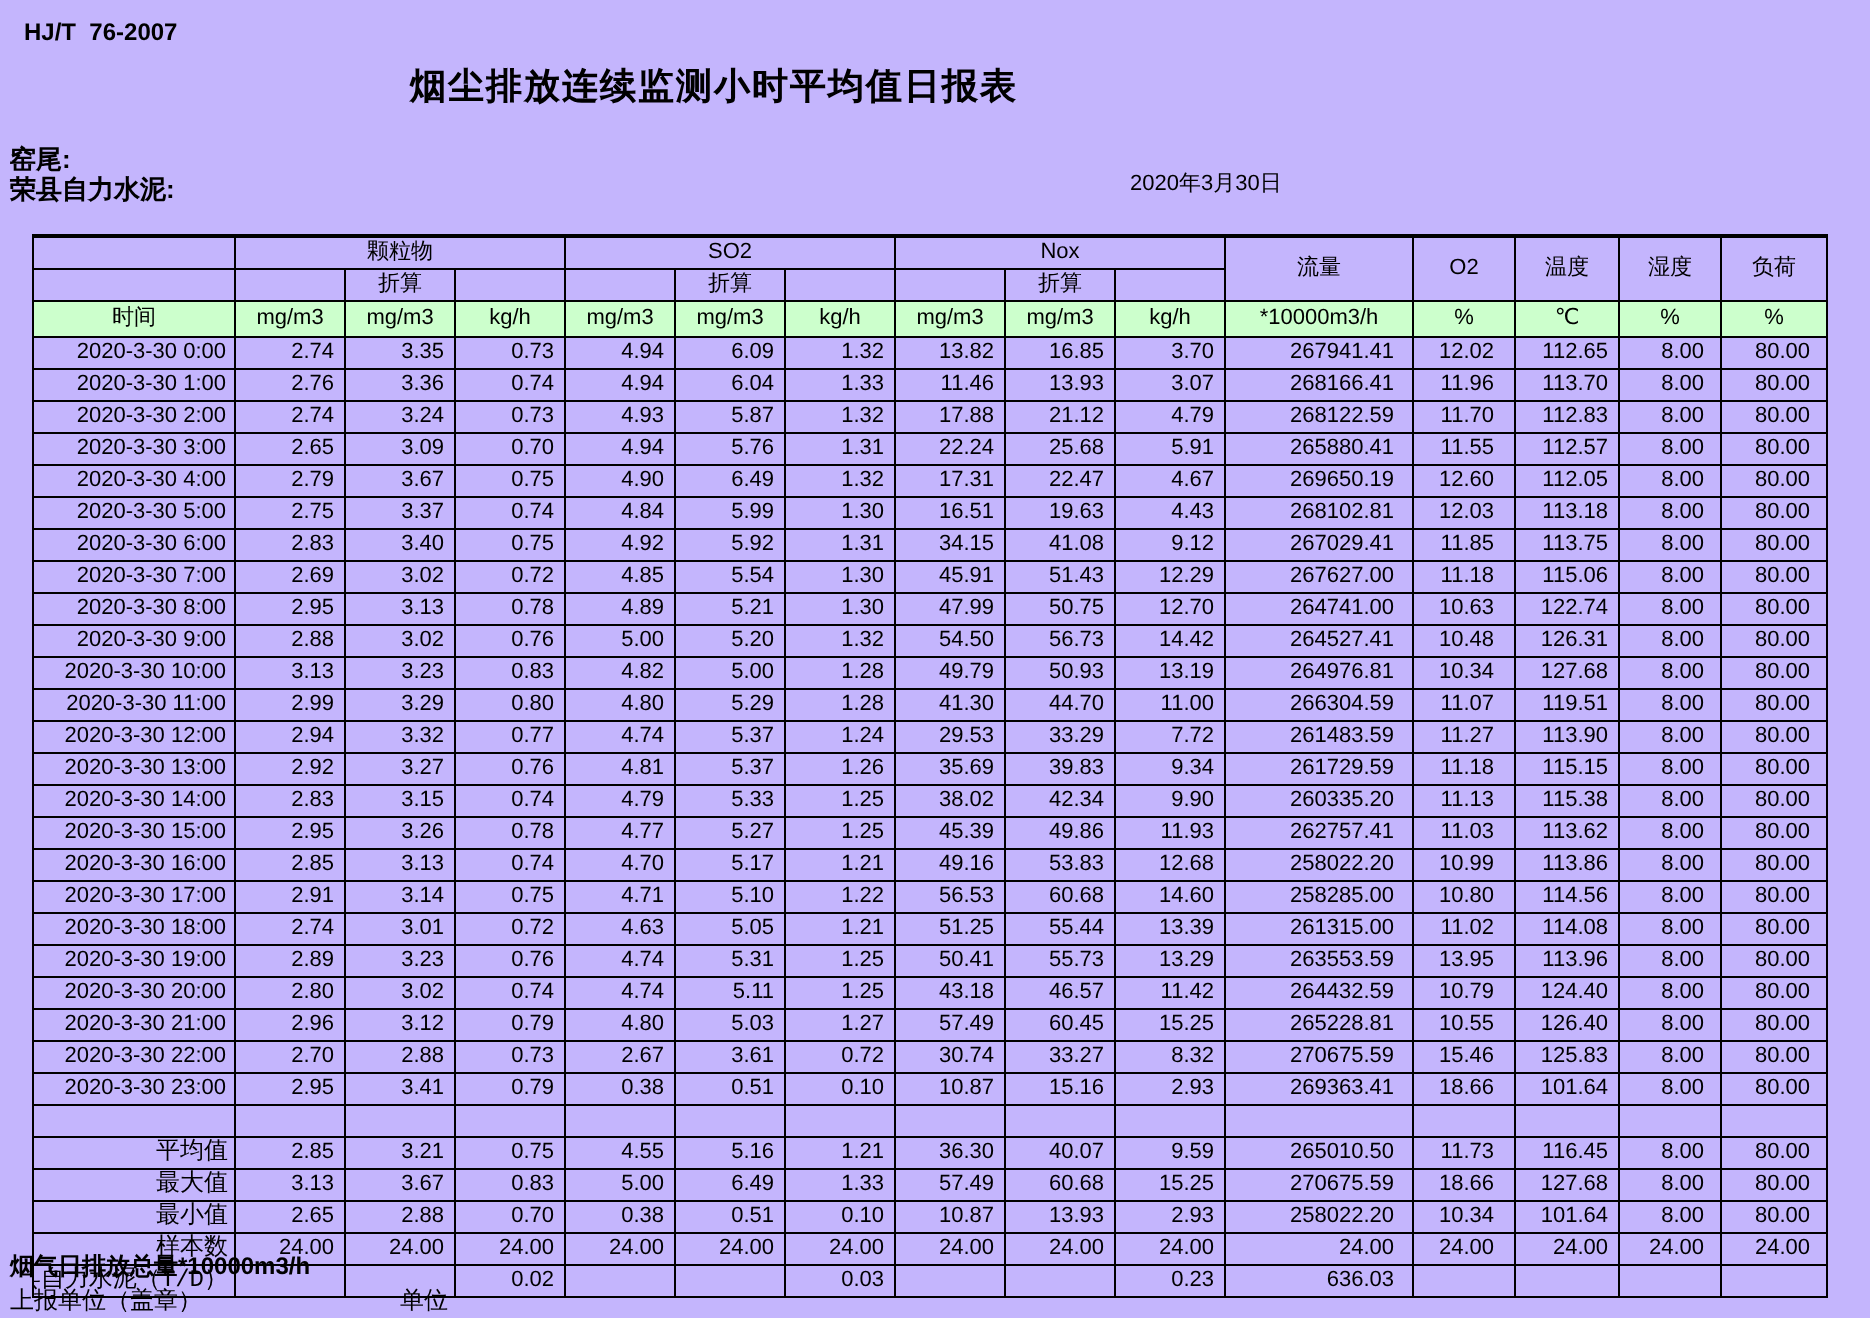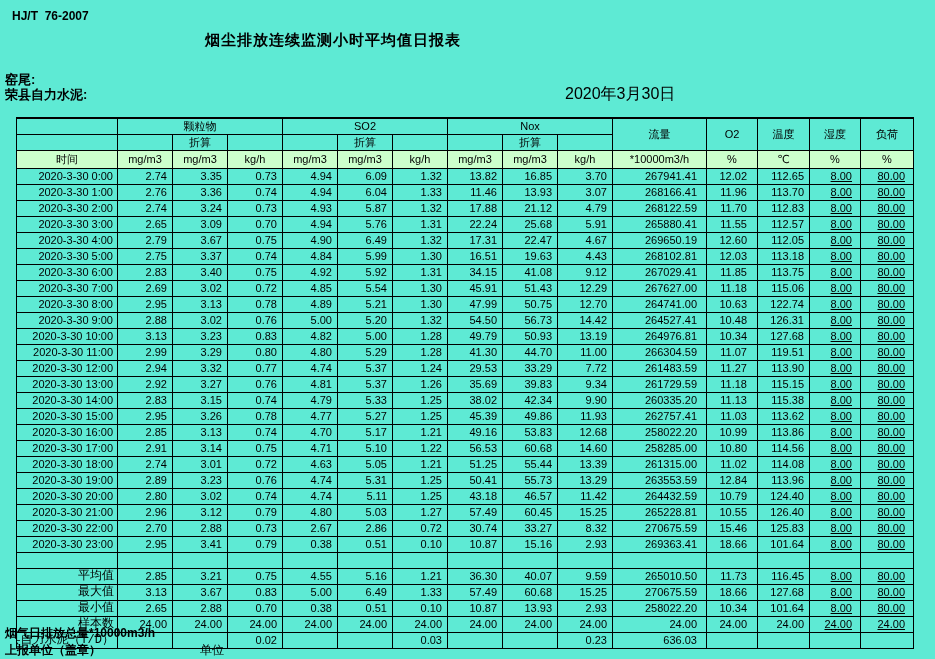--- a/index.html
+++ b/index.html
@@ -1,41 +1,41 @@
 <!DOCTYPE html>
 <html><head>
 <meta charset="utf-8">
 <style>
   html,body{margin:0;padding:0;background:#fff;}
-  .page{position:relative;width:935px;height:659px;background:#5eead4;overflow:hidden;
+  .page{position:relative;width:935px;height:659px;background:#c4b5fd;overflow:hidden;
         font-family:"Liberation Sans","DejaVu Sans",sans-serif;color:#000;}
   .abs{position:absolute;white-space:nowrap;}
   .doc-code{left:12px;top:9px;font-size:12px;font-weight:bold;white-space:pre;}
-  .title{left:205px;top:31px;font-size:15px;font-weight:bold;letter-spacing:1px;}
+  .title{left:205px;top:31px;font-size:18px;font-weight:bold;letter-spacing:1px;}
   .company{left:5px;top:66px;font-size:13px;font-weight:bold;margin-top:20px;}
   .location{left:5px;top:71px;font-size:13px;font-weight:bold;}
-  .date{left:565px;top:84px;font-size:16px;}
+  .date{left:565px;top:84px;font-size:11px;}
   .foot1{left:5px;top:625px;font-size:12px;font-weight:bold;}
-  .foot2{left:5px;top:642px;font-size:12px;font-weight:bold;}
+  .foot2{left:5px;top:642px;font-size:12px;font-weight:normal;}
   .foot3{left:200px;top:642px;font-size:12px;font-weight:normal;}
 
   table.report{position:absolute;left:16px;top:117px;border-collapse:collapse;table-layout:fixed;
                font-size:11px;border:1px solid #000;border-top:2px solid #000;}
   table.report td{border:1px solid #000;height:15px;line-height:13px;overflow:hidden;
                   font-size:11px;vertical-align:middle;}
   tr{height:15px;}
   .c{text-align:center;padding:0;}
   .gh{font-size:12px;}
   .g{background:#ccffcc;}
   .time-head{font-size:13px;}
   .t{text-align:right;padding:0 4px 0 0;margin-top:16px;}
   .n{text-align:right;padding:0 5px 0 0;}
   .f{padding-right:9px;}
   .o{padding-right:10px;}
-  .p{padding-right:8px;text-decoration:underline;}
+  .p{padding-right:8px;}
   .lbl{position:relative;}
   .lbl span{position:absolute;right:3px;top:1px;white-space:nowrap;font-size:12px;font-family:Liberation Mono, monospace;}
   tr.spacer{height:13px;}
   tr.units{height:18px;}
 </style>
 </head>
 <body>
 
 <div class="page">
 
@@ -434,21 +434,21 @@
           <td class="n">2.89</td>
           <td class="n">3.23</td>
           <td class="n">0.76</td>
           <td class="n">4.74</td>
           <td class="n">5.31</td>
           <td class="n">1.25</td>
           <td class="n">50.41</td>
           <td class="n">55.73</td>
           <td class="n">13.29</td>
           <td class="n f">263553.59</td>
-          <td class="n o">12.84</td>
+          <td class="n o">13.95</td>
           <td class="n">113.96</td>
           <td class="n p">8.00</td>
           <td class="n p">80.00</td>
         </tr>
         <tr>
           <td class="t">2020-3-30 20:00</td>
           <td class="n">2.80</td>
           <td class="n">3.02</td>
           <td class="n">0.74</td>
           <td class="n">4.74</td>
@@ -479,21 +479,21 @@
           <td class="n">126.40</td>
           <td class="n p">8.00</td>
           <td class="n p">80.00</td>
         </tr>
         <tr>
           <td class="t">2020-3-30 22:00</td>
           <td class="n">2.70</td>
           <td class="n">2.88</td>
           <td class="n">0.73</td>
           <td class="n">2.67</td>
-          <td class="n">2.86</td>
+          <td class="n">3.61</td>
           <td class="n">0.72</td>
           <td class="n">30.74</td>
           <td class="n">33.27</td>
           <td class="n">8.32</td>
           <td class="n f">270675.59</td>
           <td class="n o">15.46</td>
           <td class="n">125.83</td>
           <td class="n p">8.00</td>
           <td class="n p">80.00</td>
         </tr>

